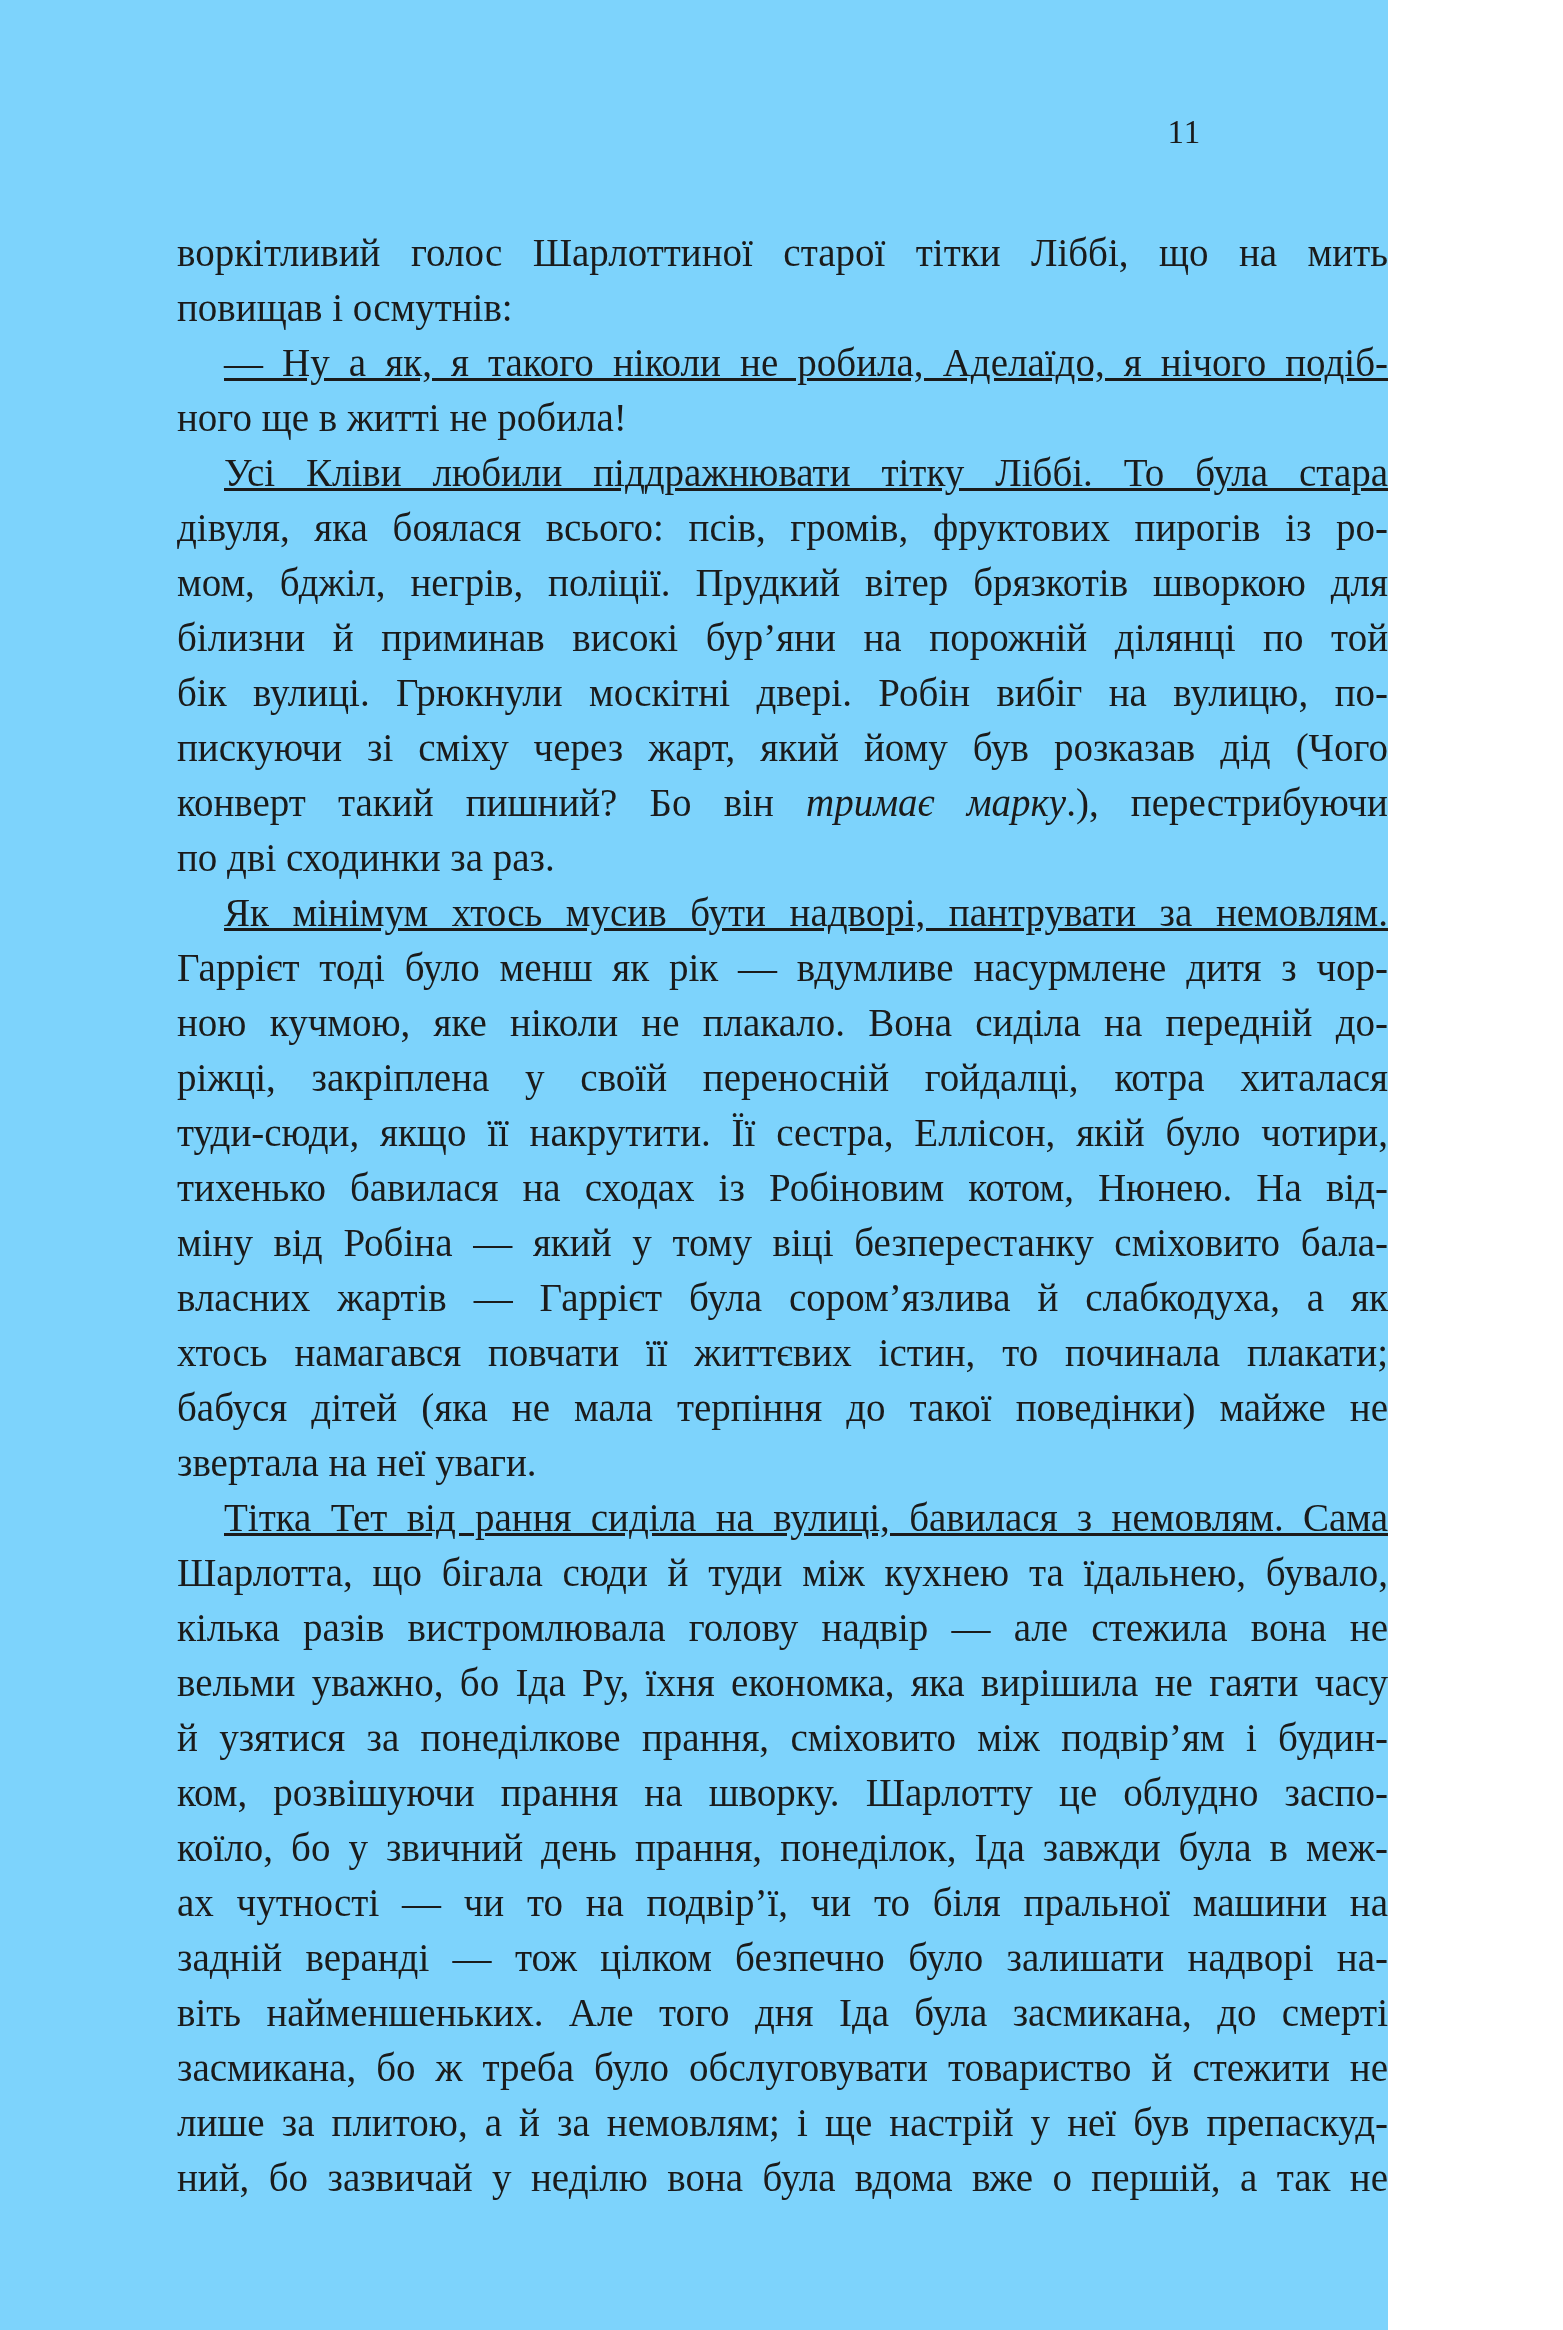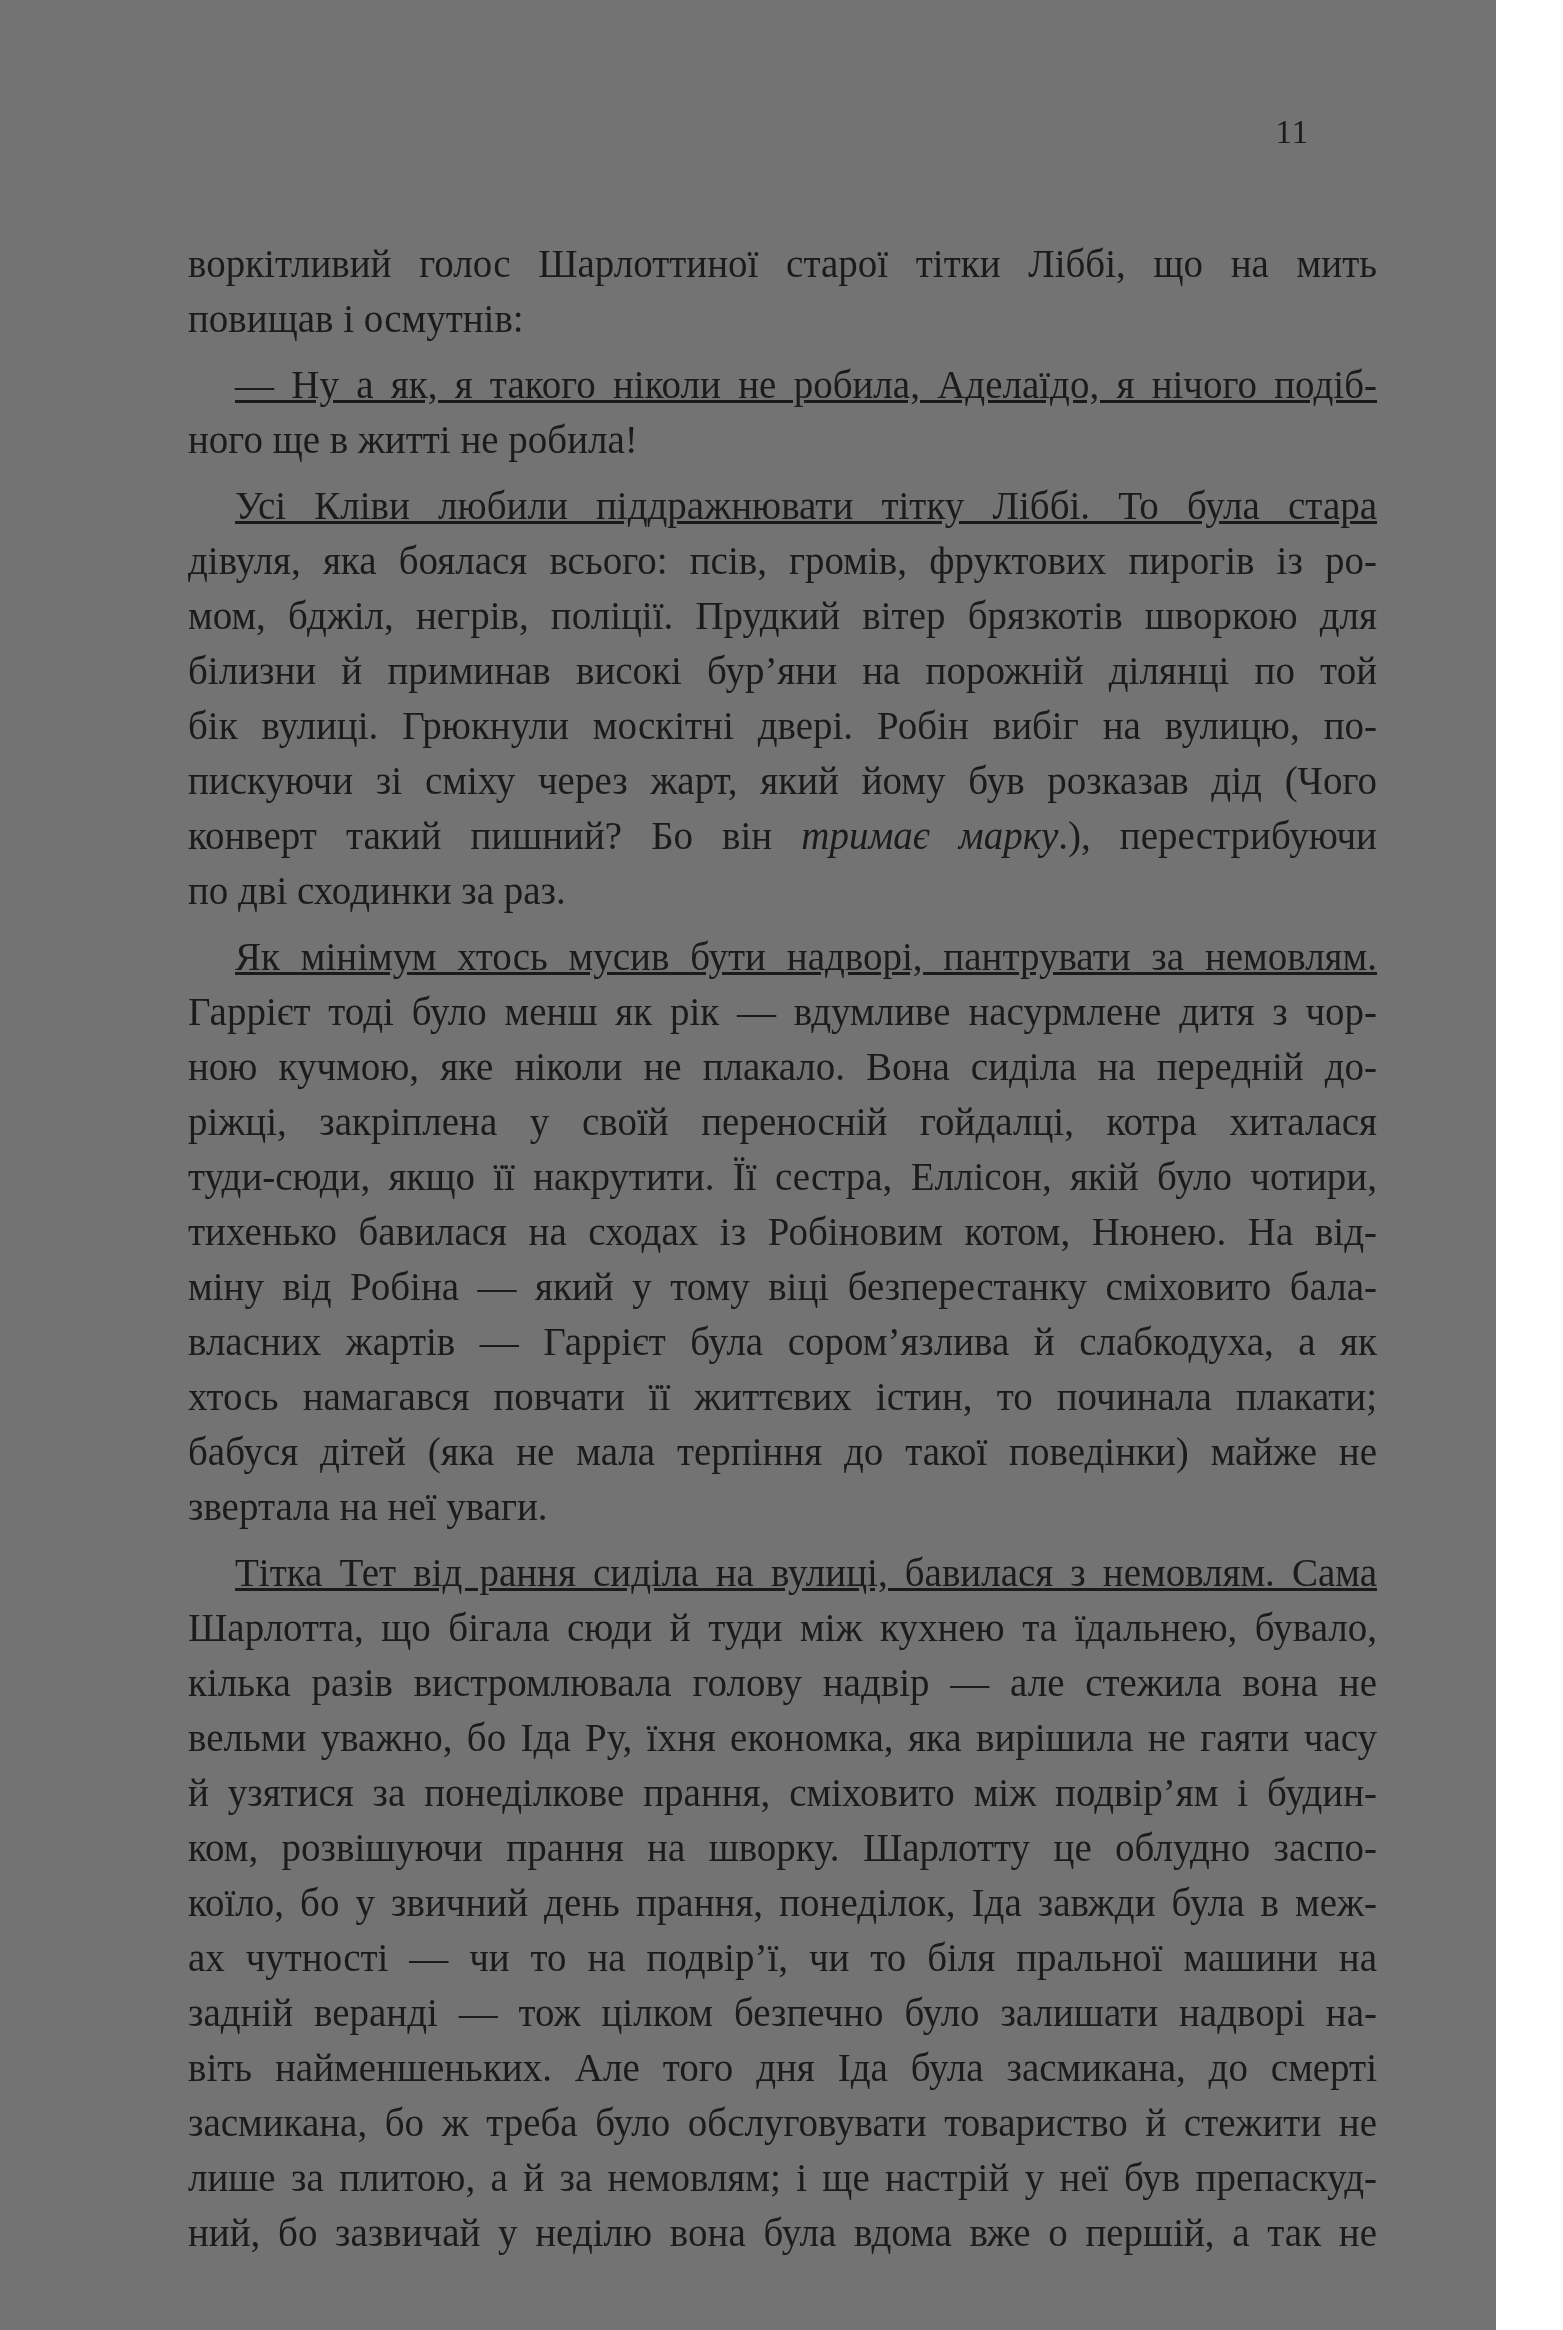--- a/index.html
+++ b/index.html
@@ -7,41 +7,41 @@
   body {
     width: 1564px;
     height: 2330px;
     background: #ffffff;
     font-family: "Liberation Serif", "DejaVu Serif", serif;
     color: #1b1b1b;
     overflow: hidden;
   }
   .page {
     position: relative;
-    width: 1496px;
+    width: 1388px;
     height: 2330px;
-    background: #737373;
+    background: #7dd3fc;
   }
   .page-number {
     position: absolute;
     top: 116px;
     right: 187px;
     font-size: 33px;
     line-height: 1;
     letter-spacing: 0.8px;
   }
   .text-block {
     position: absolute;
     top: 225px;
     left: 177px;
     width: 1211px;
     font-size: 39px;
     line-height: 55px;
   }
-  .para { margin: 11px; padding: 0; }
+  .para { margin: 0; padding: 0; }
   .line {
     text-align: justify;
     text-align-last: justify;
   }
   .line.final {
     text-align-last: left;
   }
   .para.indent .line:first-child {
     text-indent: 47px;
     text-decoration: underline;

